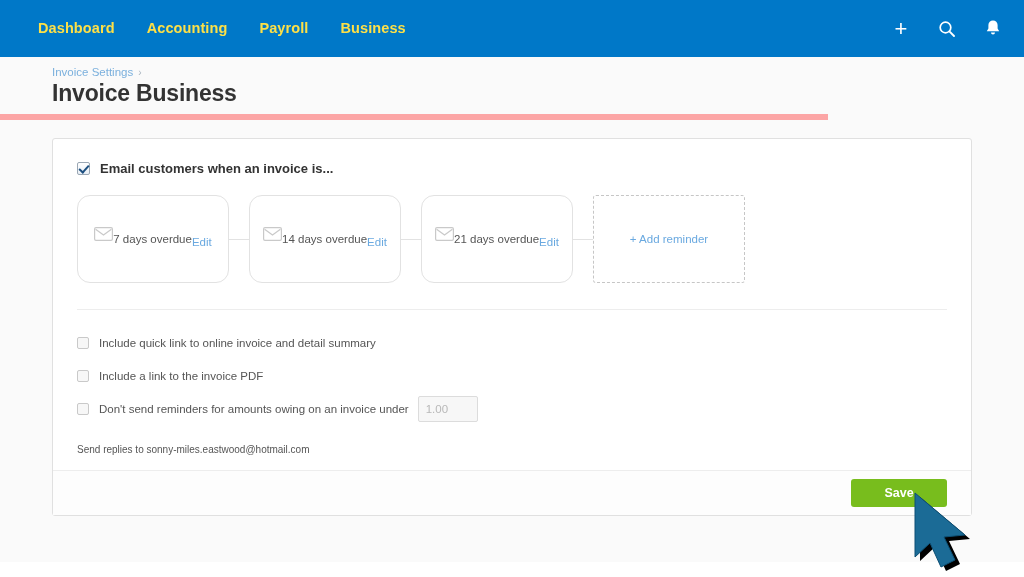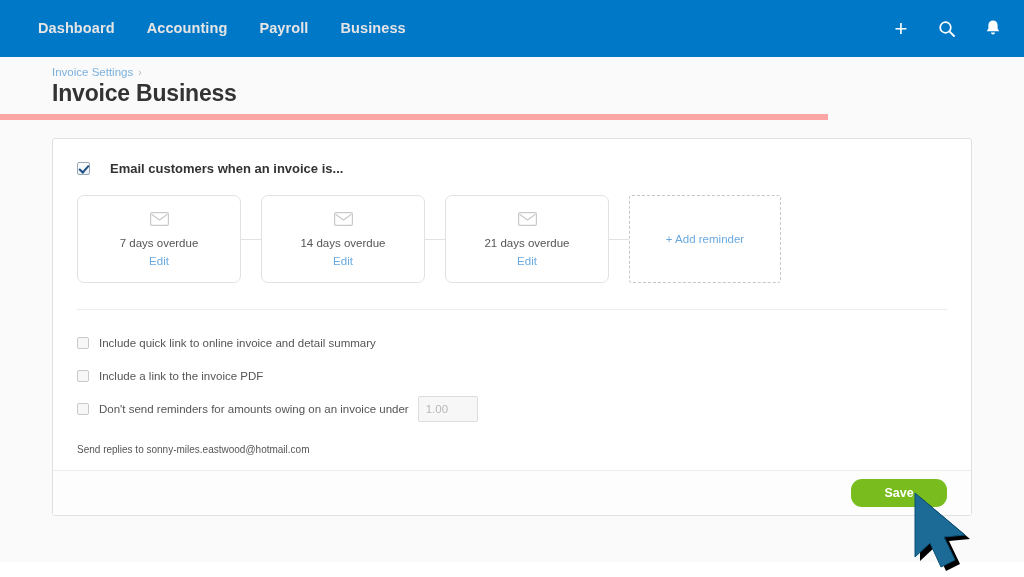--- a/index.html
+++ b/index.html
@@ -12,21 +12,21 @@
   #app { position: relative; width: 1024px; height: 577px; background: #fafafa; }
 
   
   .topnav {
     position: absolute; left: 0; top: 0; width: 1024px; height: 57px;
     background: #0078c8;
     display: flex; align-items: center;
   }
   .nav-items { display: flex; align-items: center; margin-left: 22px; }
   .nav-item {
-    color: #e5e5e5; font-size: 14.5px; font-weight: bold;
+    color: #fde047; font-size: 14.5px; font-weight: bold;
     padding: 0 16px; letter-spacing: 0.1px; white-space: nowrap;
     cursor: pointer; line-height: 57px;
   }
   .nav-right { margin-left: auto; display: flex; align-items: center; padding-right: 8px; }
   .nav-icon {
     width: 46px; height: 57px; display: flex; align-items: center; justify-content: center;
     cursor: pointer;
   }
   .plus-glyph { color: #fff; font-size: 22px; line-height: 1; font-weight: 300; }
 
@@ -58,29 +58,29 @@
     width: 13px; height: 13px; border: 1px solid #9aa7b4; border-radius: 2px;
     background: linear-gradient(#ffffff, #e8eef5);
     position: relative; flex: 0 0 auto; cursor: pointer;
   }
   .cb-checked::after {
     content: ""; position: absolute; left: 3px; top: 0px;
     width: 4px; height: 8px; border: solid #1c4f80; border-width: 0 2px 2px 0;
     transform: rotate(42deg);
   }
   .master-label {
-    margin-left: 20px; font-size: 13px; font-weight: bold; color: #333333;
+    margin-left: 10px; font-size: 13px; font-weight: bold; color: #333333;
   }
 
   
   .cards { position: relative; margin-top: 16px; display: flex; align-items: stretch; }
   .rcard {
-    width: 164px; height: 88px; background: #ffffff;
-    border: 1px solid #e2e2e2; border-radius: 7px;
-    display: flex; flex-direction: column; align-items: center; justify-content: center;
+    width: 152px; height: 88px; background: #ffffff;
+    border: 1px solid #e2e2e2; border-radius: 13px;
+    display: flex; flex-direction: row; align-items: center; justify-content: center;
     cursor: pointer; position: relative; z-index: 2;
   }
   .connector {
     width: 20px; align-self: center; height: 1px; background: #e2e2e2; position: relative; z-index: 1;
   }
   .env-icon { margin-bottom: 7px; }
   .rcard-label { font-size: 11.5px; color: #555555; }
   .rcard-edit { font-size: 11.5px; color: #6aa9e0; margin-top: 6px; cursor: pointer; }
   .addcard {
     width: 152px; height: 88px; border: 1px dashed #c6c6c6; border-radius: 3px;
@@ -109,21 +109,21 @@
   .amount-input::placeholder { color: #b8b8b8; }
   .reply-line { margin-top: 22px; font-size: 10px; color: #555555; }
 
   
   .panel-footer {
     position: absolute; left: 0; bottom: 0; width: 100%; height: 45px;
     border-top: 1px solid #ededed; background: #fdfdfd;
   }
   .save-button {
     position: absolute; right: 24px; top: 8px;
-    width: 96px; height: 28px; border: 0; border-radius: 11px;
+    width: 96px; height: 28px; border: 0; border-radius: 3px;
     background: #78bd1d; color: #ffffff;
     font-size: 12.5px; font-weight: bold; font-family: "Liberation Sans", sans-serif;
     cursor: pointer;
   }
 
   
   .bottom-strip {
     position: absolute; left: 0; bottom: 0; width: 1024px; height: 15px; background: #ffffff;
   }
 

